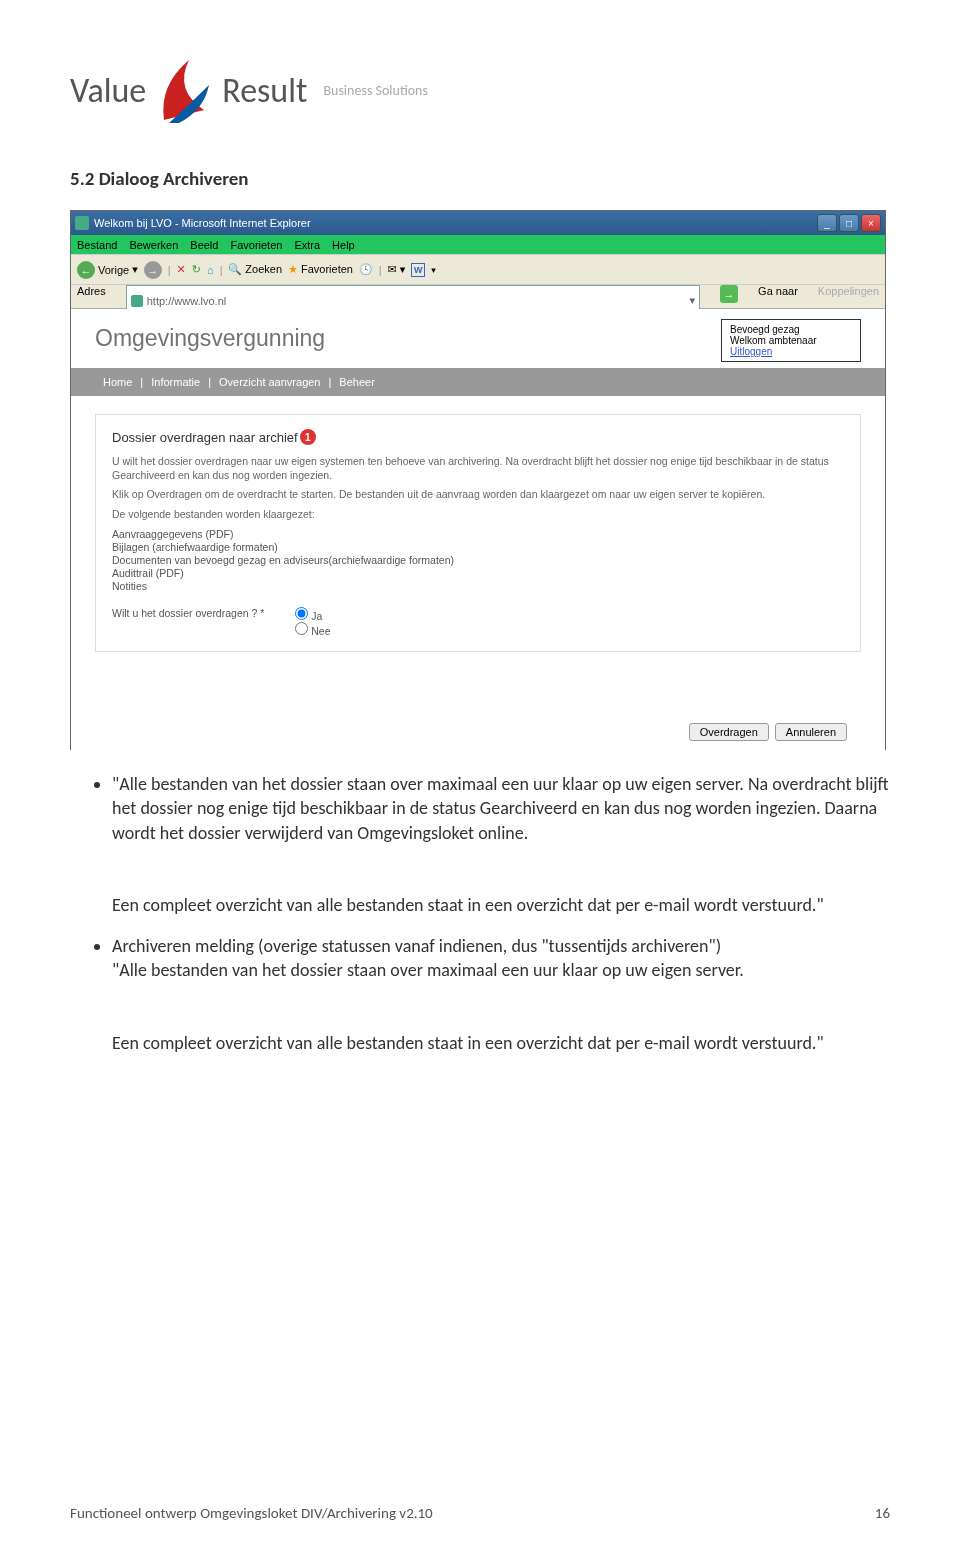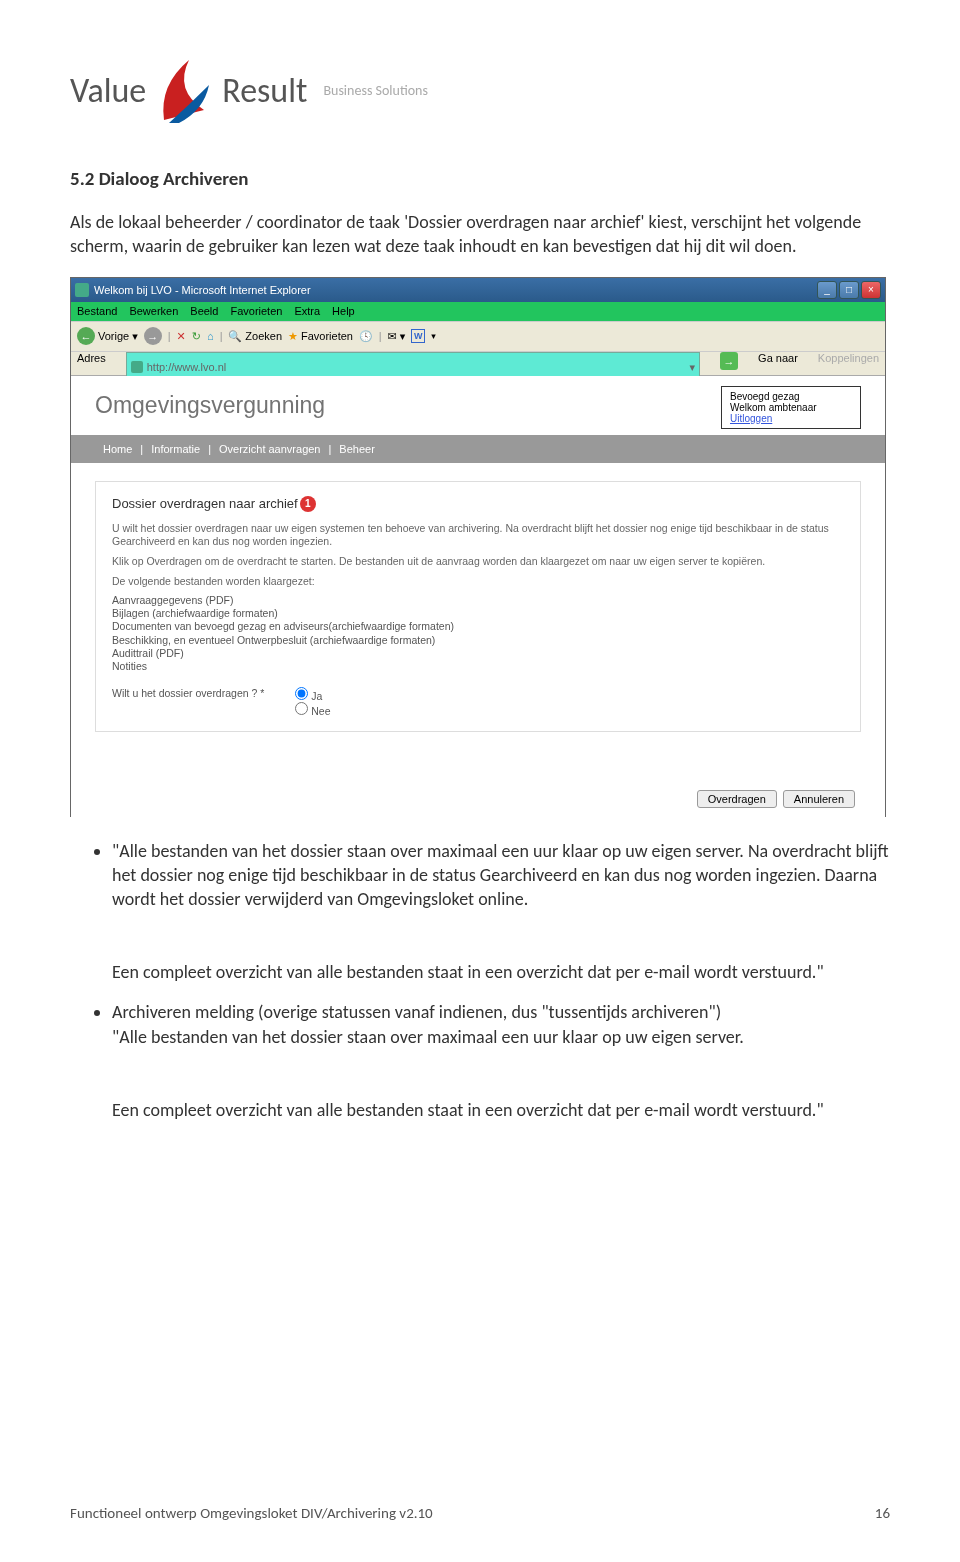--- a/index.html
+++ b/index.html
@@ -21,38 +21,38 @@
   .win-btn{width:20px;height:18px;background:linear-gradient(#6a9acc,#4a7aaa);border:1px solid #355;border-radius:3px;display:flex;align-items:center;justify-content:center;color:#fff;font-size:10px}
   .win-btn.close{background:linear-gradient(#e66,#c33)}
   .menubar{height:20px;background:#22c55e;display:flex;align-items:center;padding:0 6px;gap:12px;border-bottom:1px solid #ccc}
   .menubar span{font-size:11px}
   .toolbar{height:30px;background:#ece9d8;display:flex;align-items:center;padding:0 6px;gap:6px;border-bottom:1px solid #ccc}
   .tb-back{display:flex;align-items:center;gap:3px}
   .tb-icon{width:18px;height:18px;background:#5a5;border-radius:9px;display:inline-flex;align-items:center;justify-content:center;color:#fff;font-size:11px}
   .tb-icon.fwd{background:#999}
   .tb-sep{color:#999}
   .addrbar{height:24px;background:#ece9d8;display:flex;padding:0 6px;gap:20px;border-bottom:1px solid #aaa}
-  .addr-input{flex:1;height:31px;background:#5eead4;border:1px solid #7a9;display:flex;align-items:center;padding:0 4px;gap:4px;color:#666}
+  .addr-input{flex:1;height:31px;background:#ffffff;border:1px solid #7a9;display:flex;align-items:center;padding:0 4px;gap:4px;color:#666}
   .addr-ie{width:12px;height:12px;background:#4a8;border-radius:2px}
   .go-btn{width:18px;height:18px;background:#5b5;border-radius:3px;color:#fff;display:flex;align-items:center;justify-content:center}
   .content{background:#fff;height:442px;position:relative;overflow:hidden}
   .app-header{display:flex;justify-content:space-between;align-items:flex-start;padding:10px 24px 0}
   .app-title{font-size:23px;font-weight:400;color:#737373;padding:6px 0}
   .user-box{border:1px solid #333;padding:4px 8px;font-size:10px;text-align:left;min-width:140px}
   .user-box a{color:#35d;text-decoration:underline}
   .app-nav{height:28px;background:#999;color:#fff;display:flex;align-items:center;padding:0 24px;font-size:11px;margin-top:6px}
   .app-nav span{padding:0 8px}
   .panel{margin:18px 24px;background:#fff;border:1px solid #ddd;padding:14px 16px;font-size:10.5px;color:#555}
   .panel-title{font-size:13px;color:#333;display:flex;align-items:center;gap:2px;margin-bottom:10px}
   .badge{width:16px;height:16px;background:#d33;border-radius:8px;color:#fff;display:inline-flex;align-items:center;justify-content:center;font-weight:bold;font-size:10px}
   .panel p{margin-bottom:6px;line-height:1.3;color:#666}
   .file-list{line-height:1.25;color:#555;margin:6px 0 14px}
   .question{display:flex;align-items:flex-start;gap:31px;margin-top:10px}
   .radios label{display:block;font-size:10.5px}
-  .panel-btns{position:absolute;bottom:10px;right:30px;display:flex;gap:6px}
+  .panel-btns{position:absolute;bottom:10px;right:38px;display:flex;gap:6px}
   .panel-btn{padding:2px 10px;background:#eee;border:1px solid #999;border-radius:3px;font-size:11px}
   ul.doc-list{list-style:disc;padding-left:42px;margin-top:4px}
   ul.doc-list li{font-size:18px;line-height:1.35;margin-bottom:16px}
   ul.doc-list li .sub{display:block;padding-left:0}
   .footer{position:absolute;bottom:40px;left:70px;right:70px;display:flex;justify-content:space-between;font-size:15px;color:#555}
   .star{color:#e90}
   .ws-logo{width:14px;height:14px;border:1px solid #36c;display:inline-block;color:#36c;text-align:center;line-height:12px;font-size:9px;font-weight:bold}
 </style>
 </head>
 <body>
@@ -62,21 +62,20 @@
     <span class="logo-text"><span class="val">Value</span></span>
     <svg class="logo-swish" viewBox="0 0 60 70">
         <path d="M10 65 Q5 30 35 5 Q20 35 50 55 Q30 60 10 65" fill="#c92020"></path>
         <path d="M15 68 Q35 50 55 30 Q50 55 25 68" fill="#0a5aa0"></path>
       </svg>
     <span class="logo-text"><span class="res">Result</span></span>
     <span class="logo-sub">Business Solutions</span>
   </div>
 
   <h2>5.2 Dialoog Archiveren</h2>
-  <p class="para">Als de lokaal beheerder / coordinator de taak 'Dossier overdragen naar archief' kiest, verschijnt het volgende scherm, waarin de gebruiker kan lezen wat deze taak inhoudt en kan bevestigen dat hij dit wil doen.</p>
 
   <div class="screenshot">
     <div class="win-title">
       <div class="win-title-left">
         <span class="win-ie-icon"></span>
         <span>Welkom bij LVO - Microsoft Internet Explorer</span>
       </div>
       <div class="win-btns">
         <span class="win-btn">_</span>
         <span class="win-btn">□</span>
@@ -138,21 +137,20 @@
           <span>Dossier overdragen naar archief</span>
           <span class="badge">1</span>
         </div>
         <p>U wilt het dossier overdragen naar uw eigen systemen ten behoeve van archivering. Na overdracht blijft het dossier nog enige tijd beschikbaar in de status Gearchiveerd en kan dus nog worden ingezien.</p>
         <p>Klik op Overdragen om de overdracht te starten. De bestanden uit de aanvraag worden dan klaargezet om naar uw eigen server te kopiëren.</p>
         <p>De volgende bestanden worden klaargezet:</p>
         <div class="file-list">
           <div>Aanvraaggegevens (PDF)</div>
           <div>Bijlagen (archiefwaardige formaten)</div>
           <div>Documenten van bevoegd gezag en adviseurs(archiefwaardige formaten)</div>
-          <div>Beschikking, en eventueel Ontwerpbesluit (archiefwaardige formaten)</div>
           <div>Audittrail (PDF)</div>
           <div>Notities</div>
         </div>
         <div class="question">
           <span>Wilt u het dossier overdragen ? *</span>
           <div class="radios">
             <label><input type="radio" checked="" style=""> <span>Ja</span></label>
             <label><input type="radio" style=""> <span>Nee</span></label>
           </div>
         </div>

